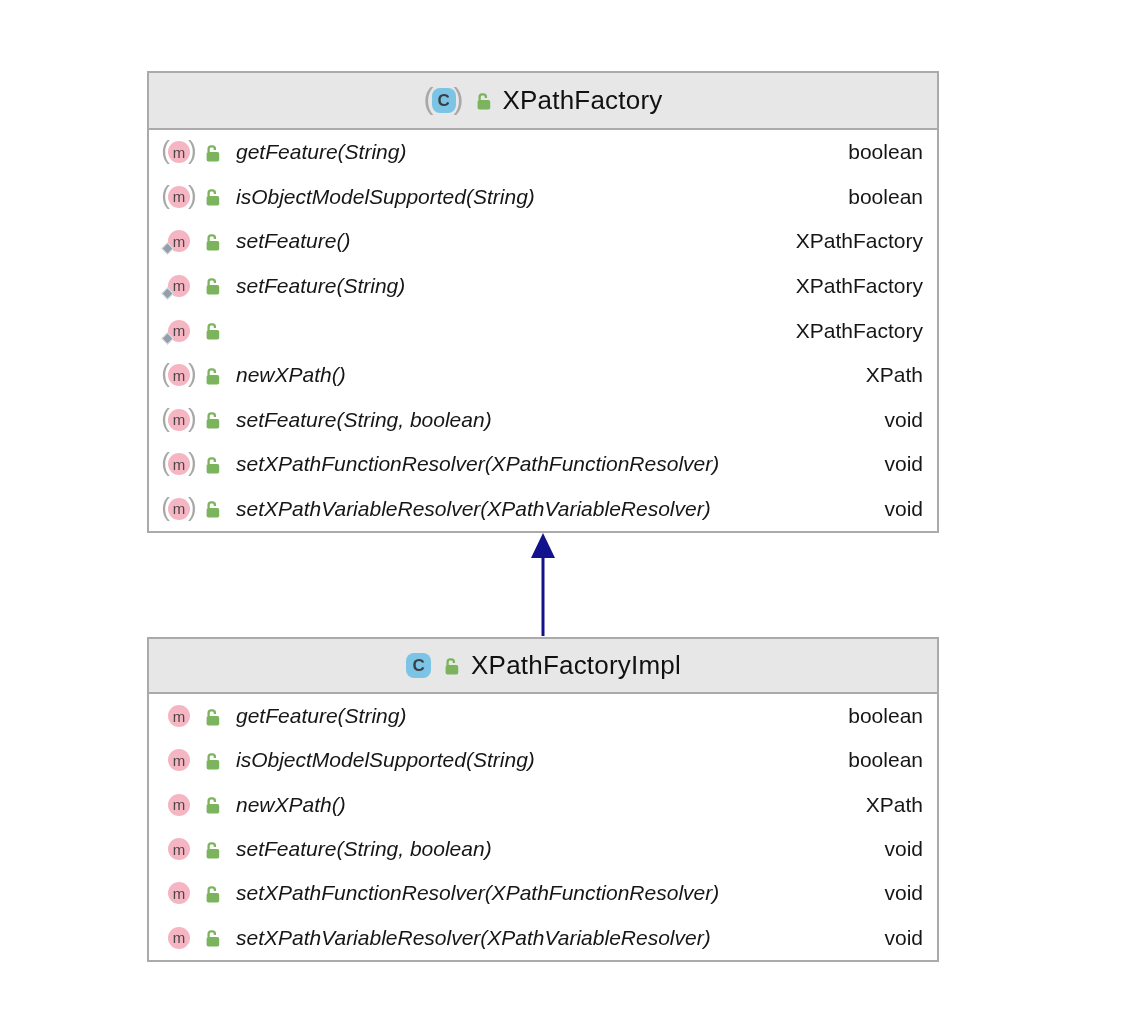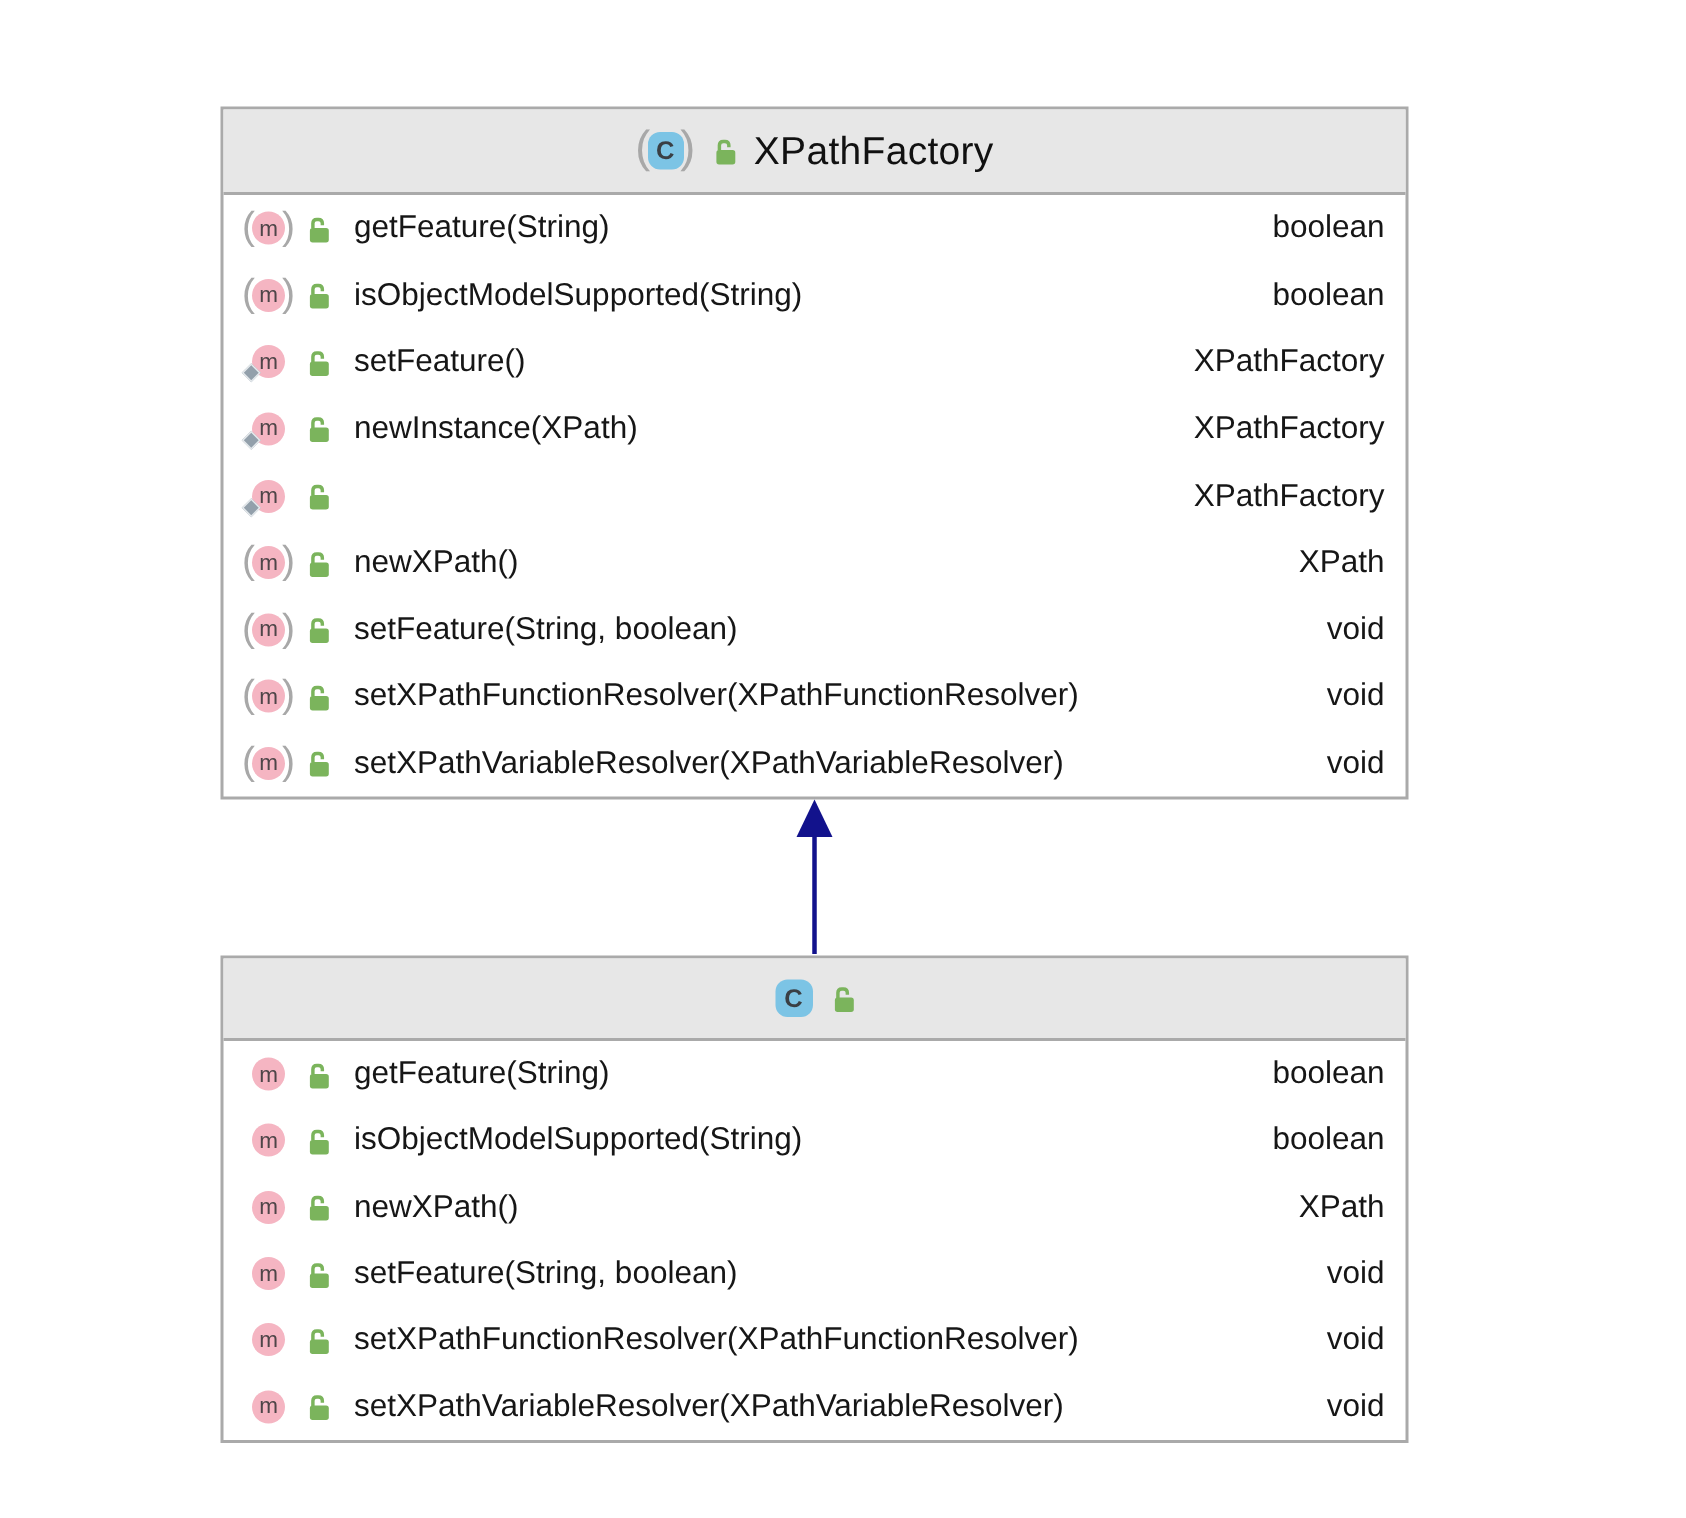--- a/index.html
+++ b/index.html
@@ -98,21 +98,21 @@
     border: 1.5px solid #e6eaed;
     transform: rotate(45deg);
   }
   .lock {
     display: inline-flex;
     margin: 0 0 0 7px;
     flex: none;
     position: relative;
     top: 1px;
   }
-  .mlabel { margin-left: 15px; white-space: nowrap; }
+  .mlabel { margin-left: 15px; white-space: nowrap; font-style: italic; }
   .mret   { margin-left: 12px; white-space: nowrap; text-align: right; }
   .arrow-svg { position: absolute; left: 520px; top: 531px; }
 </style>
 </head>
 <body>
 
 <div>
 
   <div class="class-box box-1">
     <div class="class-header">
@@ -185,21 +185,21 @@
             <span class="micon">
               <span class="bubble m-bubble">m</span>
               <span class="diamond"></span>
             </span>
             <span class="lock">
               <svg width="17" height="19" viewBox="0 0 17 19">
                 <path d="M4.6 8.3 V4.9 Q4.6 2.3 7.2 2.3 L8.3 2.3 Q10.9 2.3 10.9 4.9 V6.1" fill="none" stroke-width="2.3" style="stroke:var(--lock_green)"></path>
                 <rect x="2.6" y="8" width="12.6" height="9.6" rx="1.8" style="fill:var(--lock_green)"></rect>
               </svg>
             </span>
-            <span class="mlabel">newInstance(XPath)</span>
+            <span class="mlabel">setFeature(String)</span>
           </div>
           <span class="mret">XPathFactory</span>
         </div>
         <div class="row">
           <div class="row-left">
             <span class="micon">
               <span class="bubble m-bubble">m</span>
               <span class="diamond"></span>
             </span>
             <span class="lock">
@@ -291,20 +291,21 @@
     <div class="class-header">
       <span class="cicon" style="width:27px">
         <span class="bubble c-bubble">C</span>
       </span>
       <span class="lock" style="margin-left:0">
           <svg width="17" height="19" viewBox="0 0 17 19">
             <path d="M4.6 8.3 V4.9 Q4.6 2.3 7.2 2.3 L8.3 2.3 Q10.9 2.3 10.9 4.9 V6.1" fill="none" stroke-width="2.3" style="stroke:var(--lock_green)"></path>
             <rect x="2.6" y="8" width="12.6" height="9.6" rx="1.8" style="fill:var(--lock_green)"></rect>
           </svg>
         </span>
+      <span class="class-title">XPathFactoryImpl</span>
     </div>
     <div class="rows">
         <div class="row">
           <div class="row-left">
             <span class="micon">
               <span class="bubble m-bubble">m</span>
             </span>
             <span class="lock">
               <svg width="17" height="19" viewBox="0 0 17 19">
                 <path d="M4.6 8.3 V4.9 Q4.6 2.3 7.2 2.3 L8.3 2.3 Q10.9 2.3 10.9 4.9 V6.1" fill="none" stroke-width="2.3" style="stroke:var(--lock_green)"></path>

